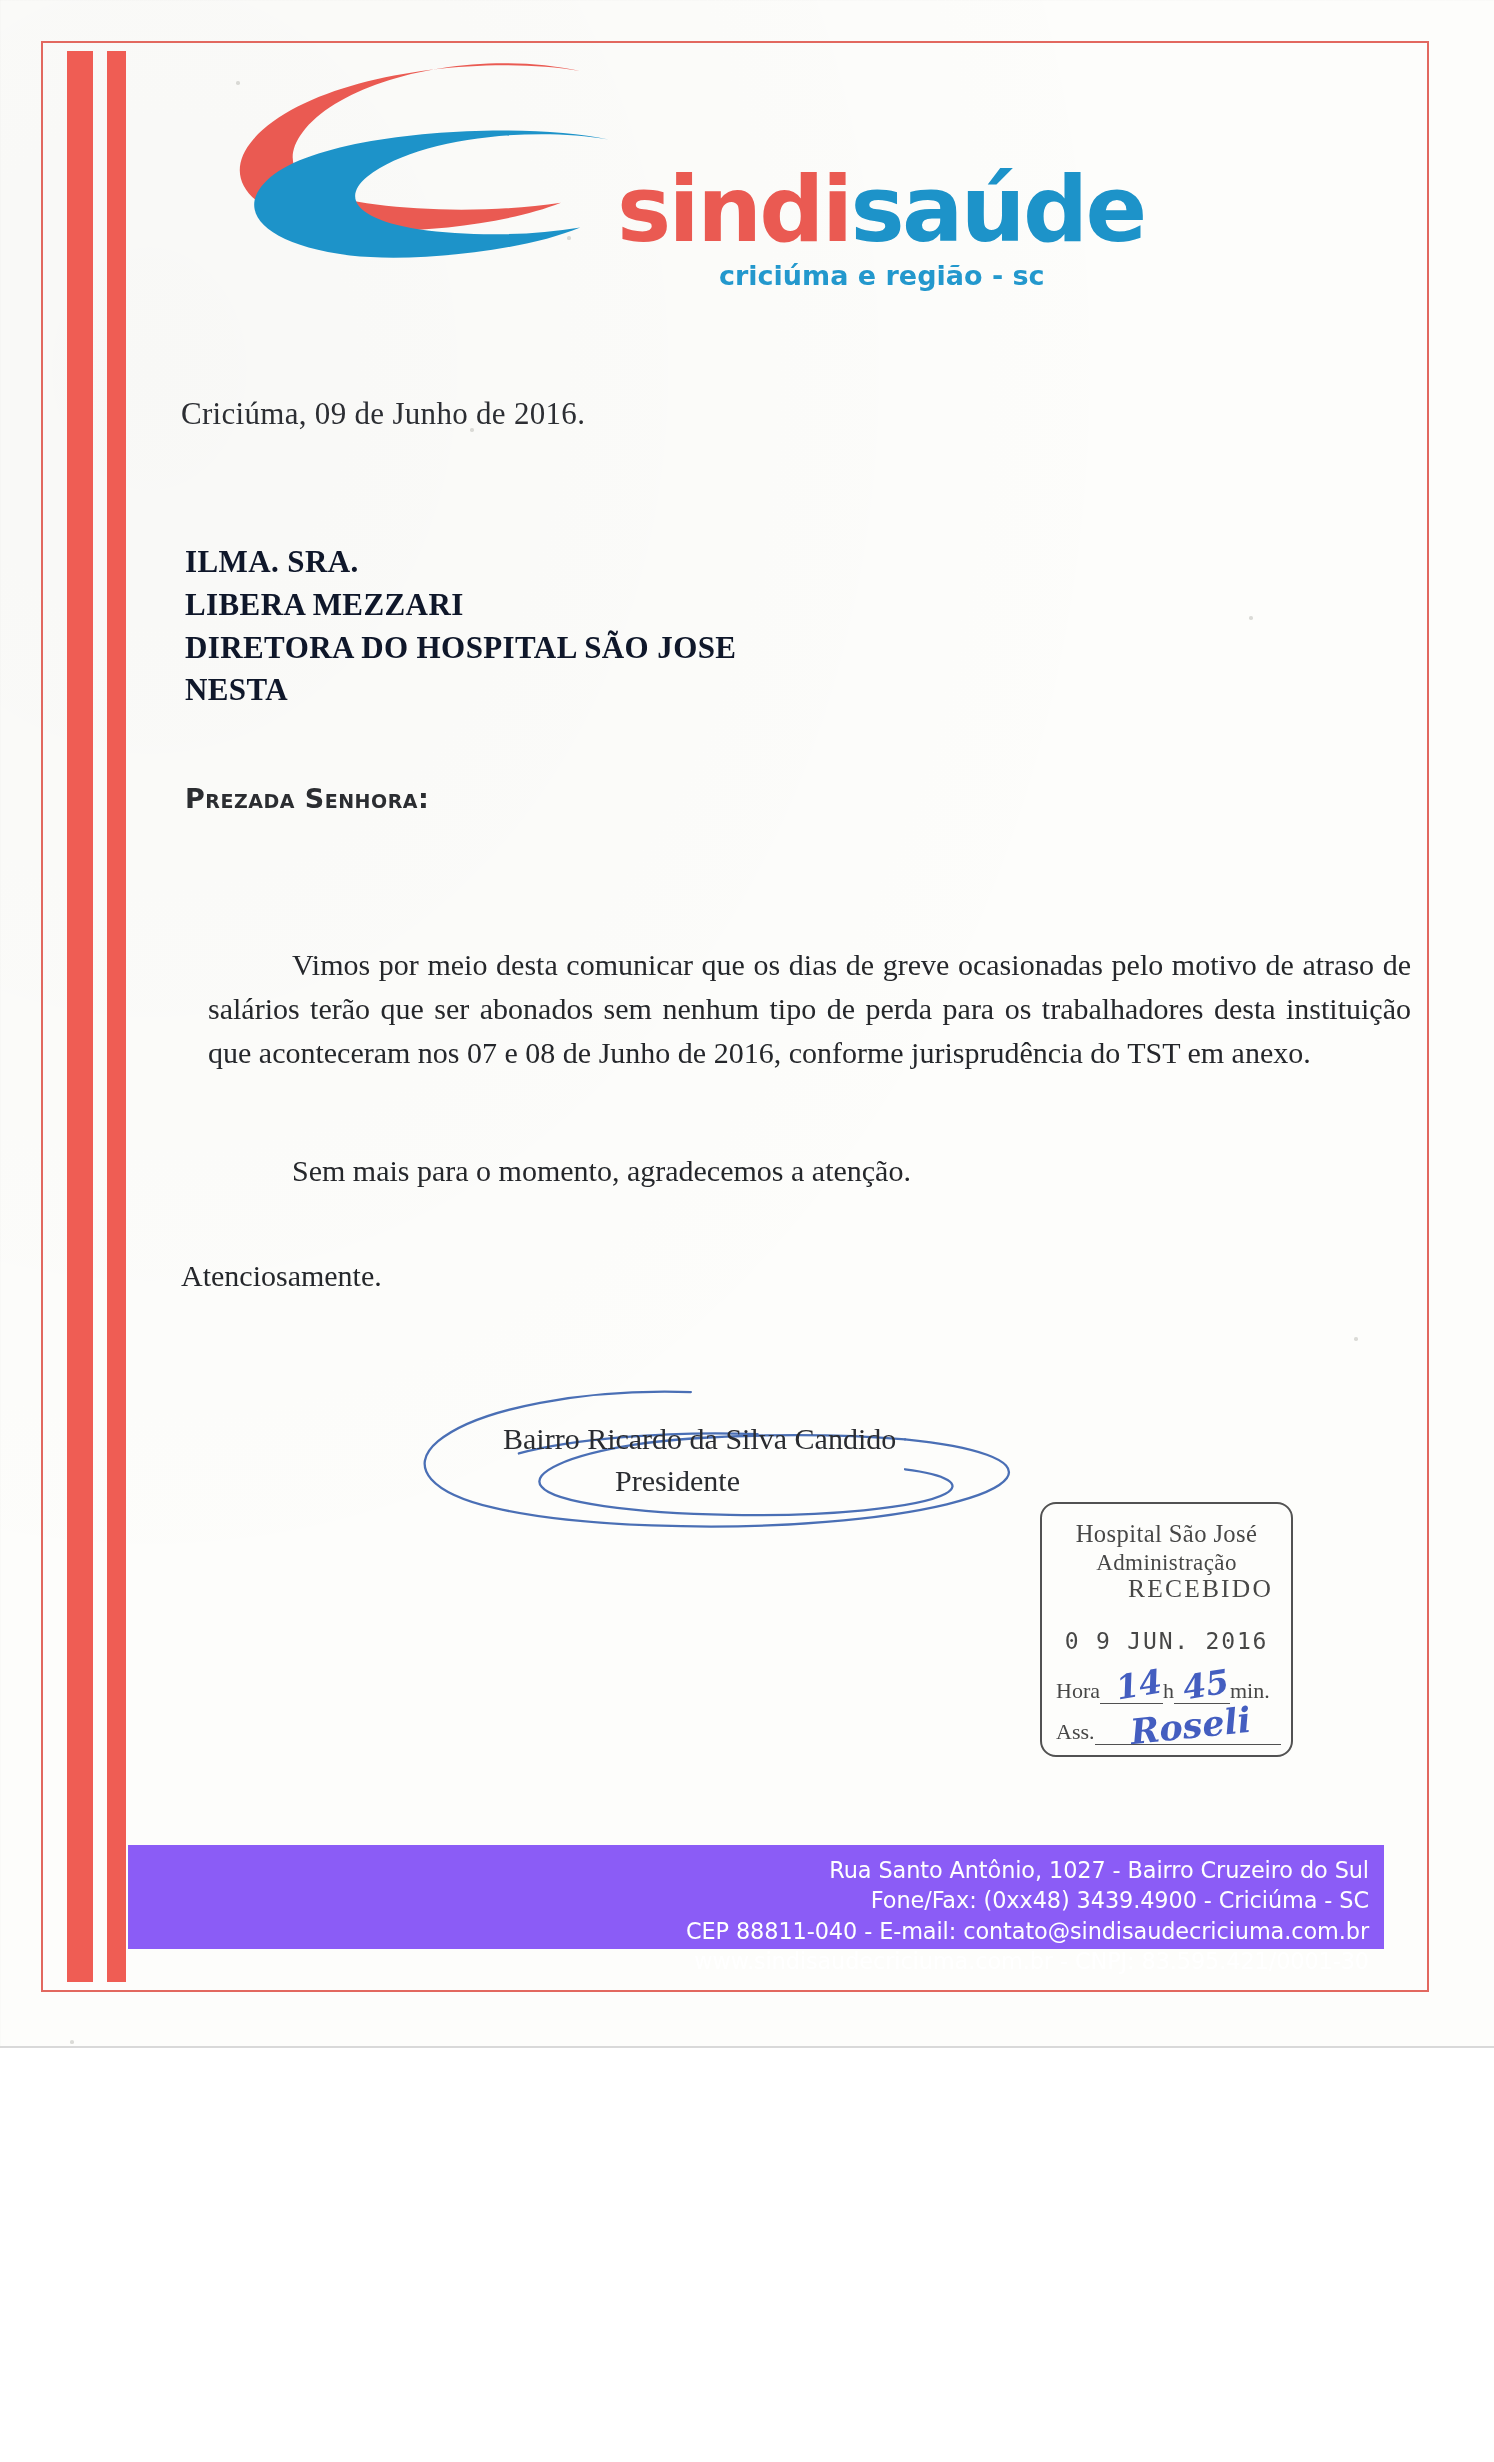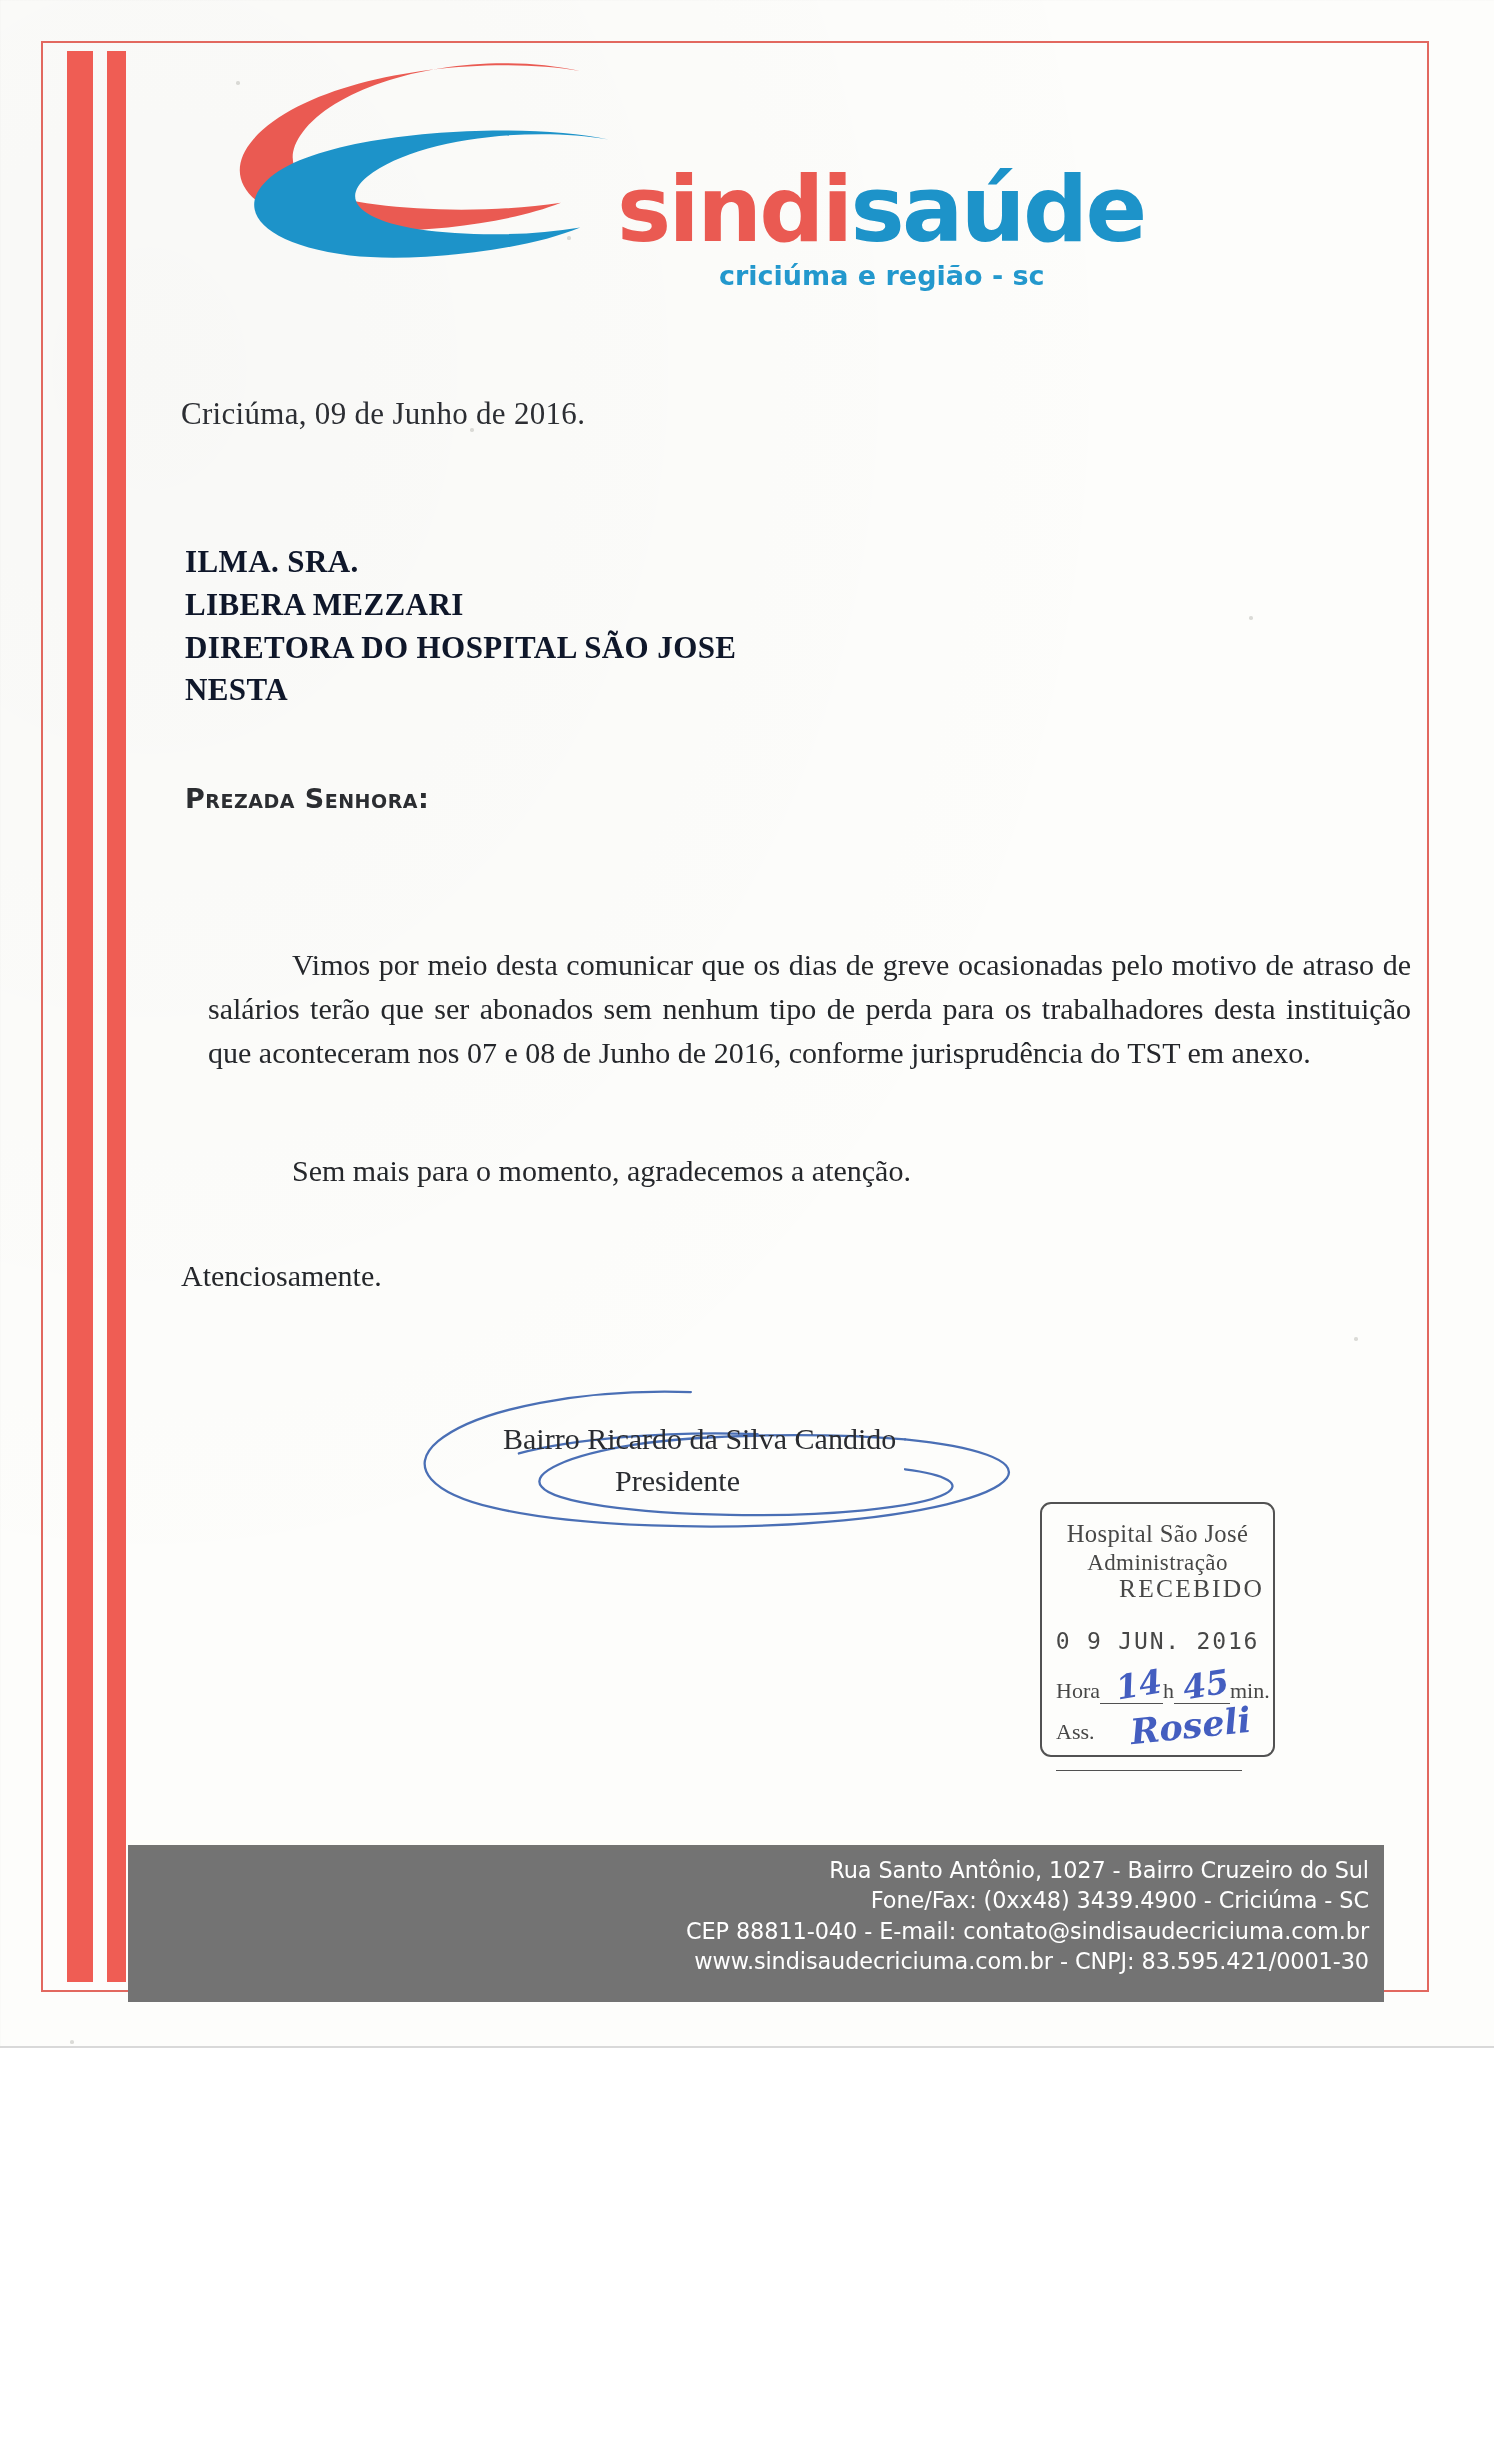--- a/index.html
+++ b/index.html
@@ -184,24 +184,24 @@
     top: 79px;
     font-size: 30px;
     color: #2a2c30;
   }
 
   
   .stamp {
     position: absolute;
     left: 1040px;
     top: 1502px;
-    width: 235px;
+    width: 253px;
     height: 255px;
     border: 2.2px solid #3b3b3b;
-    border-radius: 11px;
+    border-radius: 16px;
     box-sizing: border-box;
     opacity: 0.88;
     text-decoration: underline;
   }
   .stamp-l1, .stamp-l2, .stamp-l3, .stamp-date {
     position: absolute;
     width: 100%;
     text-align: center;
     font-family: "Liberation Serif", serif;
     color: #2e2e2e;
@@ -246,22 +246,22 @@
   .ink-h { left: 74px; top: 161px; font-size: 33px; }
   .ink-m { left: 141px; top: 161px; font-size: 33px; }
   .ink-sign { left: 88px; top: 201px; font-size: 35px; transform: rotate(-6deg); }
 
   
   .footer {
     position: absolute;
     left: 128px;
     top: 1845px;
     width: 1256px;
-    height: 157px;
-    background: #737373;
+    height: 104px;
+    background: #8b5cf6;
   }
   .footer-lines {
     position: absolute;
     right: 15px;
     top: 9.7px;
     text-align: right;
     font-family: "DejaVu Sans", sans-serif;
     font-size: 22.4px;
     line-height: 1.36;
     color: #ffffff;

